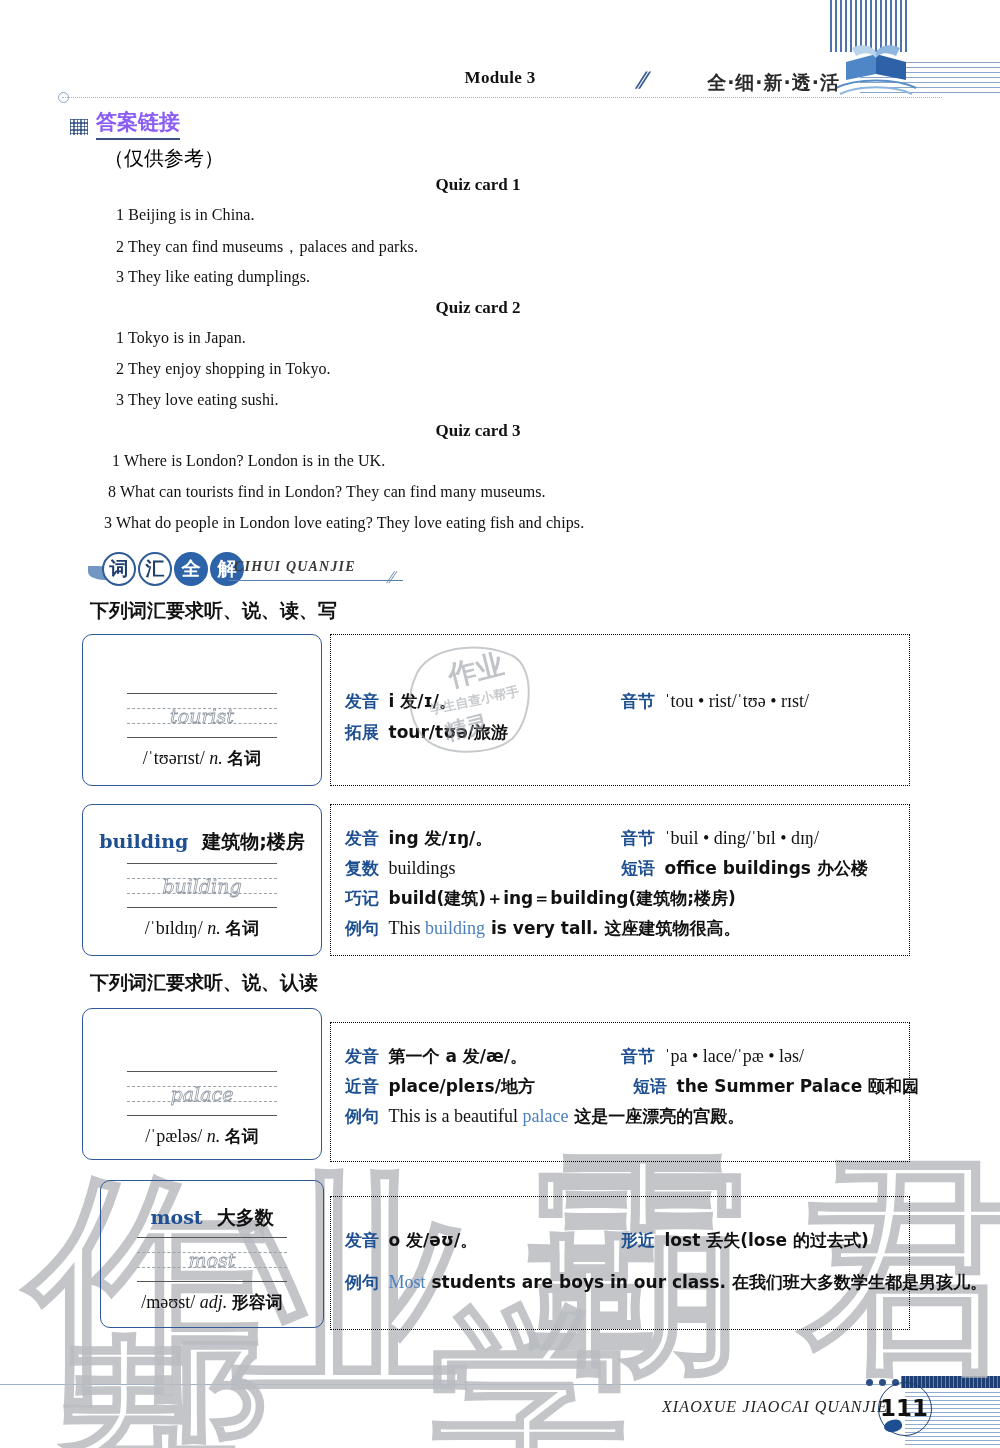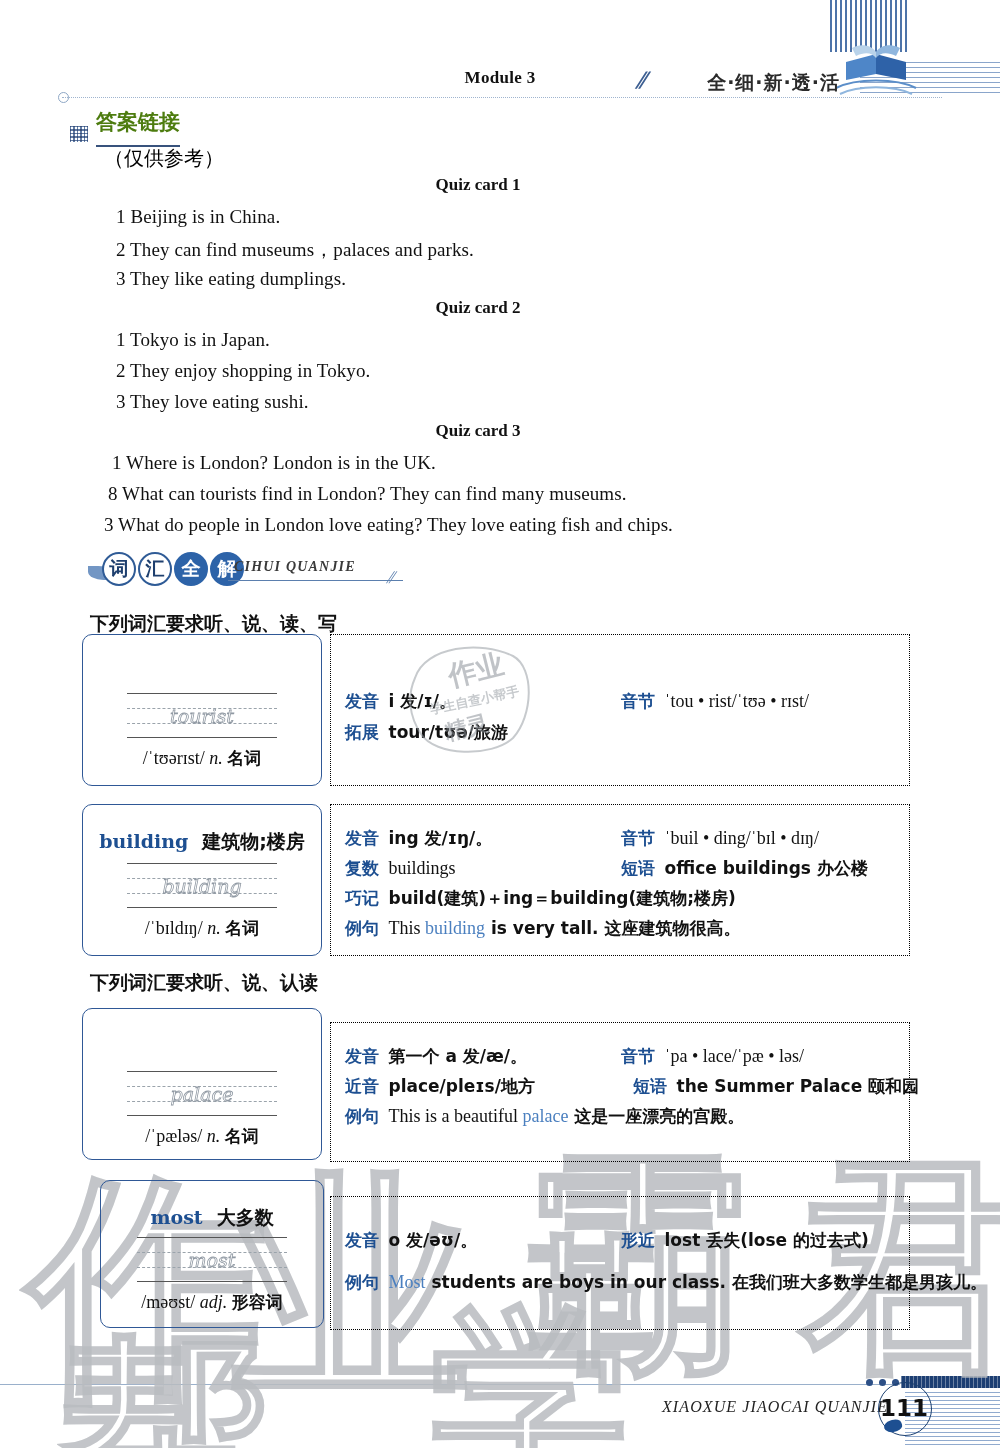--- a/index.html
+++ b/index.html
@@ -53,28 +53,28 @@
     opacity:.8; }
 
   
   .ans-head { position:absolute; left:70px; top:108px; display:flex; align-items:flex-end; gap:8px; }
   .grid-icon { width:18px; height:16px; margin-bottom:5px;
     background:
       repeating-linear-gradient(90deg,#3a5f93 0 1.5px,transparent 1.5px 3.5px),
       repeating-linear-gradient(180deg,#3a5f93 0 1.5px,transparent 1.5px 3.5px);
     background-blend-mode:multiply; opacity:.8; }
   .ans-title { font-family:Liberation Sans, sans-serif; font-weight:700;
-    font-size:21px; color:#4d7c0f; border-bottom:2px solid #38527c; padding-bottom:9px; }
+    font-size:21px; color:#8b5cf6; border-bottom:2px solid #38527c; padding-bottom:2px; }
 
   .paren-note { position:absolute; left:104px; top:145px;
     font-family:"DejaVu Sans", sans-serif; font-size:20px; color:#000; }
 
   .quiz-title { position:absolute; width:1000px; text-align:center; left:-22px;
     font-weight:700; font-size:17px; }
-  .ans-line { position:absolute; font-size:19px; letter-spacing:.1px; white-space:nowrap; }
+  .ans-line { position:absolute; font-size:16px; letter-spacing:.1px; white-space:nowrap; }
 
   
   .vocab-banner { position:absolute; left:88px; top:552px; width:330px; height:34px; z-index:2; }
   .vb-circles { position:absolute; left:14px; top:0; display:flex; gap:2px; align-items:center; }
   .vb-c { width:30px; height:30px; border-radius:50%;
     font-family:"DejaVu Sans", sans-serif; font-weight:700; font-size:19px;
     display:flex; align-items:center; justify-content:center; }
   .vb-c.out { border:2px solid #2f5b96; color:#1e3f6e; background:#fff; }
   .vb-c.fill { background:#2d63a8; color:#fff; border:2px solid #2d63a8; }
   .vb-pinyin { position:absolute; left:146px; top:7px;
@@ -194,21 +194,21 @@
       <span class="vb-c out">词</span>
       <span class="vb-c out">汇</span>
       <span class="vb-c fill">全</span>
       <span class="vb-c fill">解</span>
     </span>
     <span class="vb-pinyin">CIHUI  QUANJIE</span>
     <span class="vb-under"></span>
     <span class="vb-tail">⫽</span>
   </div>
 
-  <div class="sec-label" style="left:90px; top:598px;margin-top:13px;">下列词汇要求听、说、读、写</div>
+  <div class="sec-label" style="left:90px; top:598px;">下列词汇要求听、说、读、写</div>
 
   <div class="word-card" style="left:82px; top:634px; width:238px; height:150px;">
     <div class="wc-lines" style="top:58px;">
       <span class="ln" style="top:0;"></span>
       <span class="ln mid" style="top:15px;"></span>
       <span class="ln mid" style="top:30px;"></span>
       <span class="ln" style="top:44px;"></span>
       <span class="wc-trace">tourist</span>
     </div>
     <div class="wc-ipa" style="top:112px;">

